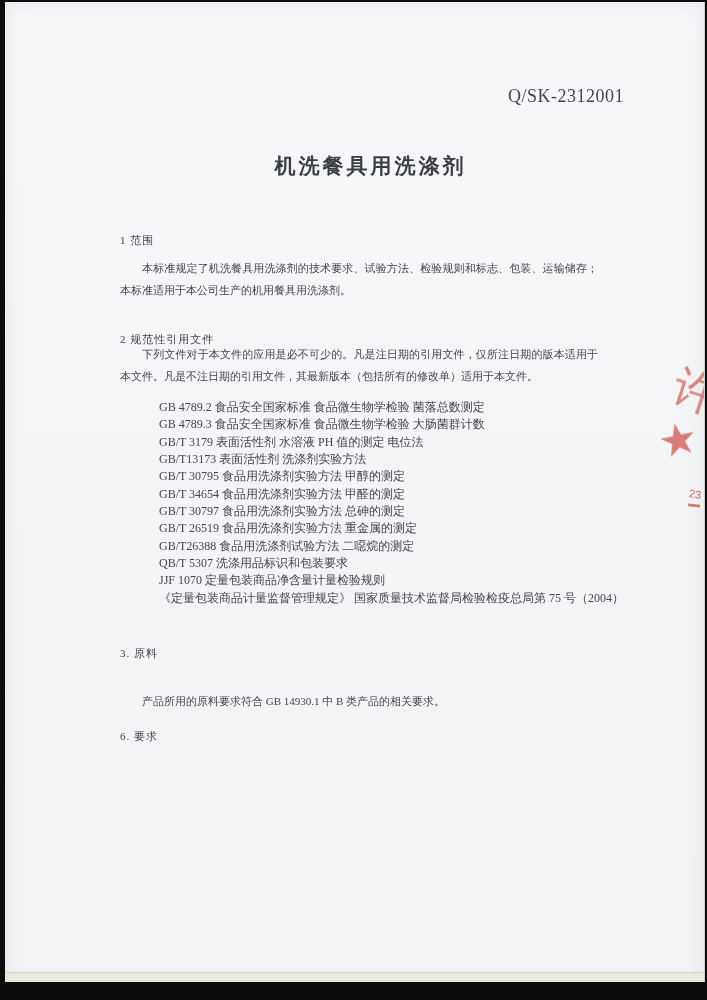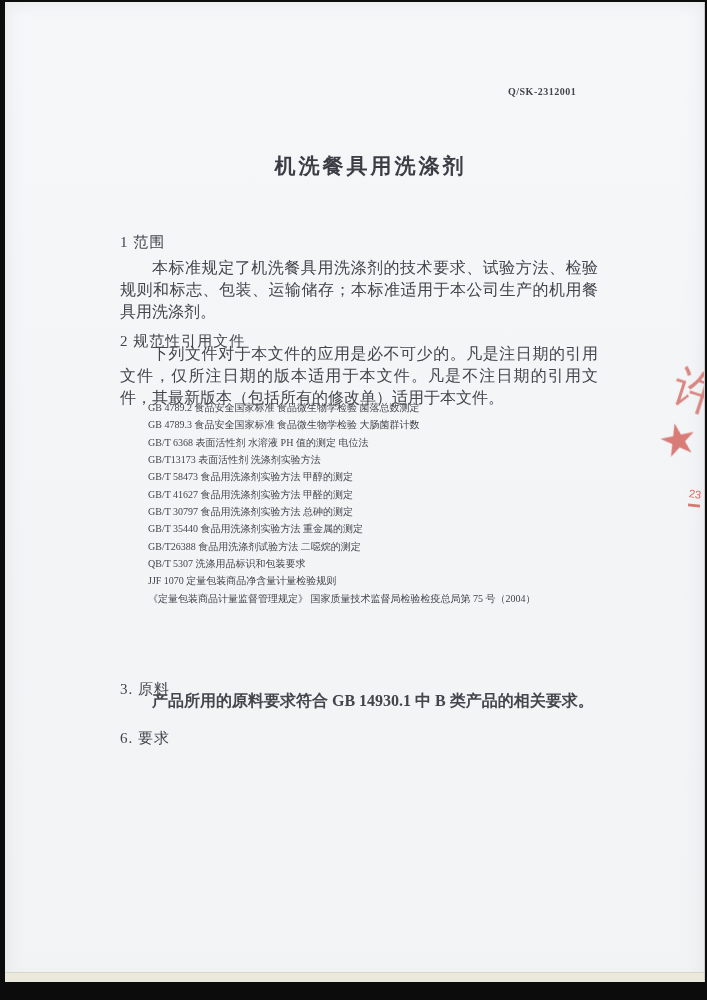--- a/index.html
+++ b/index.html
@@ -17,40 +17,40 @@
     border-right:1px solid #c9ccd1;
     box-shadow:inset 0 0 18px rgba(180,184,192,.25);
   }
   .paper-edge{
     position:absolute;left:0;bottom:0;width:100%;height:9px;
     background:#ebe8dc;border-top:1px solid #d8d5c9;
   }
   .ink{color:#43454d;}
   .doc-number{
     position:absolute;left:503px;top:84px;
-    font-size:10px;letter-spacing:.5px;font-weight:bold;
+    font-size:18px;letter-spacing:.5px;
   }
   .doc-title{
     position:absolute;left:16px;top:150px;width:100%;
     text-align:center;font-size:21px;font-weight:bold;letter-spacing:3px;
     font-family:"Liberation Sans","DejaVu Sans",sans-serif;
     color:#3b3d45;
   }
   .sec-heading{
     position:absolute;left:115px;
-    font-size:15px;letter-spacing:1px;
+    font-size:11px;letter-spacing:1px;
   }
   .para{
     position:absolute;left:115px;width:478px;
-    font-size:16px;line-height:22px;
+    font-size:11px;line-height:22px;
     text-indent:2em;text-align:justify;
   }
   .ref-list{
-    position:absolute;left:143px;top:397px;width:460px;
-    font-size:10px;line-height:17.35px;
+    position:absolute;left:154px;top:397px;width:460px;
+    font-size:12px;line-height:17.35px;
   }
   .ref-line{white-space:nowrap;}
   
   .stamp-frag{position:absolute;overflow:hidden;pointer-events:none;}
   .stamp-frag-a{right:0;top:362px;width:38px;height:52px;}
   .stamp-frag-a span{
     display:block;font-size:46px;color:#c9443c;opacity:.62;
     transform:rotate(18deg) translate(6px,-6px);
     font-family:"Liberation Serif",serif;filter:blur(.4px);
   }
@@ -83,35 +83,35 @@
 
   <div class="para ink" style="top:255px;">本标准规定了机洗餐具用洗涤剂的技术要求、试验方法、检验规则和标志、包装、运输储存；本标准适用于本公司生产的机用餐具用洗涤剂。</div>
 
   <div class="sec-heading ink" style="top:330px;">2 规范性引用文件</div>
 
   <div class="para ink" style="top:341px;">下列文件对于本文件的应用是必不可少的。凡是注日期的引用文件，仅所注日期的版本适用于本文件。凡是不注日期的引用文件，其最新版本（包括所有的修改单）适用于本文件。</div>
 
   <div class="ref-list ink">
     <div class="ref-line">GB 4789.2 食品安全国家标准  食品微生物学检验  菌落总数测定</div>
     <div class="ref-line">GB 4789.3 食品安全国家标准  食品微生物学检验  大肠菌群计数</div>
-    <div class="ref-line">GB/T 6368 表面活性剂  水溶液 PH 值的测定  电位法</div>
+    <div class="ref-line">GB/T 3179 表面活性剂  水溶液 PH 值的测定  电位法</div>
     <div class="ref-line">GB/T13173 表面活性剂  洗涤剂实验方法</div>
-    <div class="ref-line">GB/T 58473 食品用洗涤剂实验方法  甲醇的测定</div>
-    <div class="ref-line">GB/T 41627 食品用洗涤剂实验方法  甲醛的测定</div>
+    <div class="ref-line">GB/T 30795 食品用洗涤剂实验方法  甲醇的测定</div>
+    <div class="ref-line">GB/T 34654 食品用洗涤剂实验方法  甲醛的测定</div>
     <div class="ref-line">GB/T 30797 食品用洗涤剂实验方法  总砷的测定</div>
-    <div class="ref-line">GB/T 35440 食品用洗涤剂实验方法  重金属的测定</div>
+    <div class="ref-line">GB/T 26519 食品用洗涤剂实验方法  重金属的测定</div>
     <div class="ref-line">GB/T26388 食品用洗涤剂试验方法  二噁烷的测定</div>
     <div class="ref-line">QB/T 5307 洗涤用品标识和包装要求</div>
     <div class="ref-line">JJF 1070 定量包装商品净含量计量检验规则</div>
     <div class="ref-line">《定量包装商品计量监督管理规定》 国家质量技术监督局检验检疫总局第 75 号（2004）</div>
   </div>
 
-  <div class="sec-heading ink" style="top:678px;">3. 原料</div>
+  <div class="sec-heading ink" style="top:644px;">3. 原料</div>
 
-  <div class="para ink" style="top:688px;font-weight:bold;">产品所用的原料要求符合 GB 14930.1 中 B 类产品的相关要求。</div>
+  <div class="para ink" style="top:688px;">产品所用的原料要求符合 GB 14930.1 中 B 类产品的相关要求。</div>
 
   <div class="sec-heading ink" style="top:727px;">6. 要求</div>
 
   <div class="stamp-frag stamp-frag-a">
     <span>许</span>
   </div>
   <div class="stamp-frag stamp-frag-b">
     <span>★</span>
   </div>
   <div class="stamp-number">23</div>

